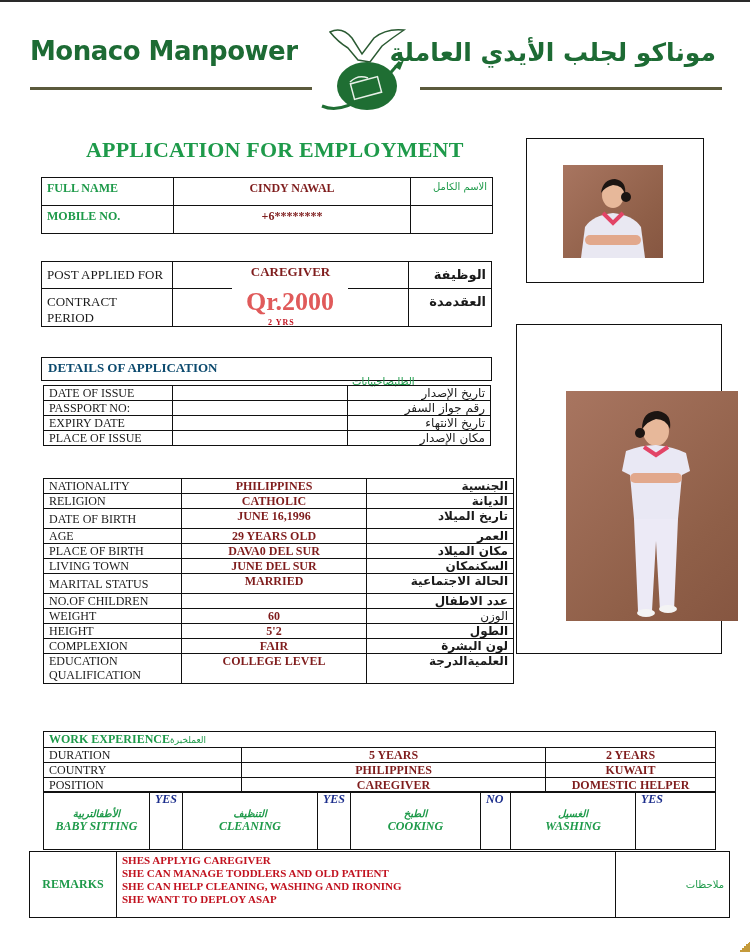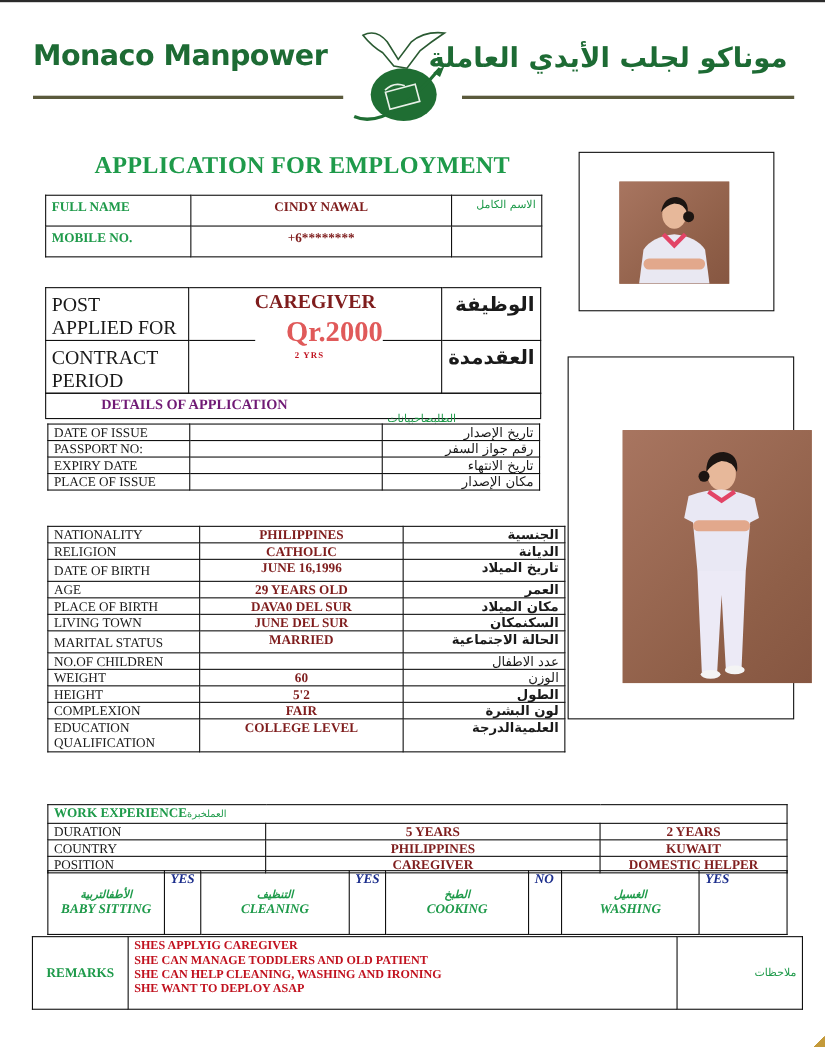--- a/index.html
+++ b/index.html
@@ -22,28 +22,28 @@
   .val-red { color: #7f1d1d; font-weight: bold; text-align: center; font-size: 12px; }
   .ar { direction: rtl; text-align: right; font-family: "DejaVu Sans", sans-serif; font-size: 10px; }
   .ar-green { color: #1e9a4a; }
 
   
   #t-name { left: 41px; top: 177px; width: 452px; }
   #t-name td { height: 28px; padding-top: 3px; }
 
   
   #t-post { left: 41px; top: 261px; width: 451px; }
-  #t-post td { height: 27px; padding-top: 5px; font-size: 18px; }
+  #t-post td { height: 27px; padding-top: 5px; font-size: 13px; }
   #t-post td.val-red { padding-top: 2px; }
-  .salary-overlay { position: absolute; left: 232px; top: 286px; width: 116px; height: 32px; background: #fff; color: #e05a5a; font-weight: bold; font-size: 26px; text-align: right; line-height: 32px; }
+  .salary-overlay { position: absolute; left: 232px; top: 286px; width: 116px; height: 32px; background: #fff; color: #e05a5a; font-weight: bold; font-size: 26px; text-align: center; line-height: 32px; }
   .contract-hidden { position: absolute; left: 268px; top: 318px; font-size: 8px; font-weight: bold; color: #c1121f; letter-spacing: 1px; }
 
   
   .details-box { position: absolute; left: 41px; top: 357px; width: 451px; height: 24px; border: 1px solid #111; }
-  .details-box .en { position: absolute; left: 6px; top: 2px; font-size: 13px; font-weight: bold; color: #701a75; margin-left: 44px; }
+  .details-box .en { position: absolute; left: 6px; top: 2px; font-size: 13px; font-weight: bold; color: #0c4a6e; }
   .details-box .ar { position: absolute; left: 310px; top: 18px; color: #1e9a4a; }
 
   
   #t-pass { left: 43px; top: 385px; width: 448px; }
   #t-pass td { height: 15px; font-size: 12px; line-height: 14px; }
 
   
   #t-pers { left: 43px; top: 478px; width: 471px; }
   #t-pers td { font-size: 12px; line-height: 14px; }
   #t-pers td.val-red { font-size: 12px; }
@@ -183,21 +183,21 @@
         <td class="ar" style="font-weight:bold">السكنمكان</td>
       </tr>
   <tr>
         <td style="height:20px;vertical-align:middle">MARITAL STATUS</td>
         <td class="val-red">MARRIED</td>
         <td class="ar" style="font-weight:bold">الحالة الاجتماعية</td>
       </tr>
   <tr>
         <td style="height:15px">NO.OF CHILDREN</td>
         <td class="val-red"></td>
-        <td class="ar" style="font-weight:normal">عدد الاطفال</td>
+        <td class="ar" style="font-weight:bold">عدد الاطفال</td>
       </tr>
   <tr>
         <td style="height:15px">WEIGHT</td>
         <td class="val-red">60</td>
         <td class="ar">الوزن</td>
       </tr>
   <tr>
         <td style="height:15px">HEIGHT</td>
         <td class="val-red">5'2</td>
         <td class="ar" style="font-weight:bold">الطول</td>

